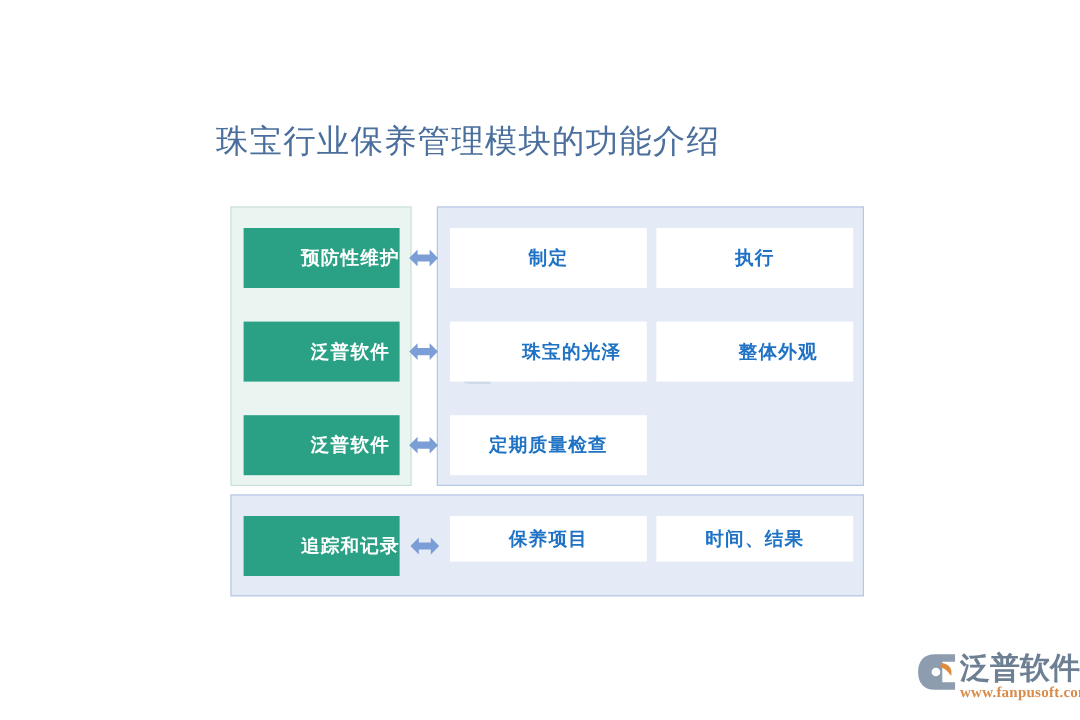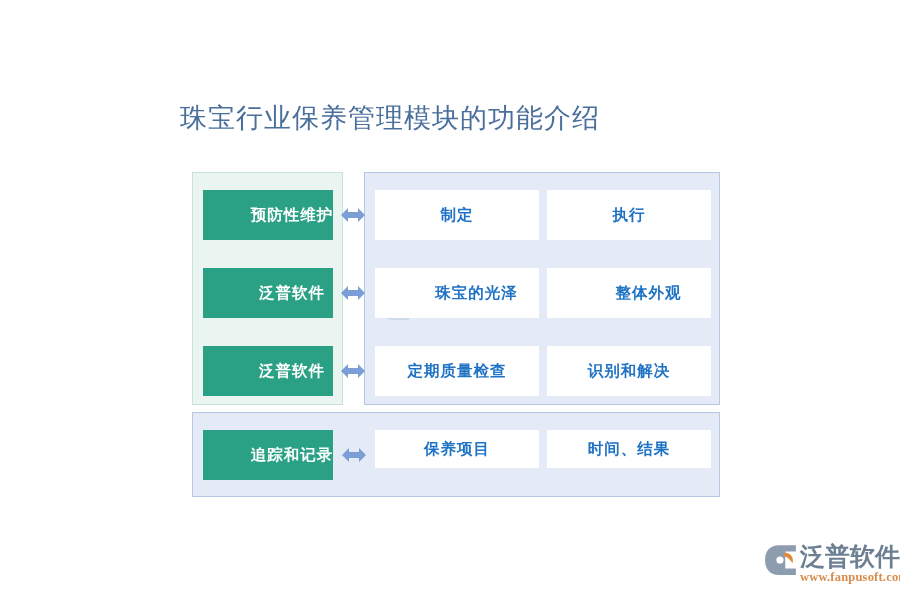--- a/index.html
+++ b/index.html
@@ -229,21 +229,20 @@
   <div class="white-box wb-r1 wb-c0">珠宝的光泽</div>
   <div class="white-box wb-r1 wb-c1">整体外观</div>
 
   <div class="green-box" id="green-2">泛普软件</div>
   <div class="arrow" id="arrow-2">
     <svg viewBox="0 0 26 22">
       <path d="M1 11 L8 4 L8 8 L18 8 L18 4 L25 11 L18 18 L18 14 L8 14 L8 18 Z" fill="#7c9ed6"></path>
     </svg>
   </div>
   <div class="white-box wb-r2 wb-c0">定期质量检查</div>
-  <div class="white-box wb-r2 wb-c1">识别和解决</div>
 
   <div class="green-box" id="green-3">追踪和记录</div>
   <div class="arrow" id="arrow-3">
     <svg viewBox="0 0 26 22">
       <path d="M1 11 L8 4 L8 8 L18 8 L18 4 L25 11 L18 18 L18 14 L8 14 L8 18 Z" fill="#7c9ed6"></path>
     </svg>
   </div>
   <div class="white-box wb-r3 wb-c0">保养项目</div>
   <div class="white-box wb-r3 wb-c1">时间、结果</div>
 

